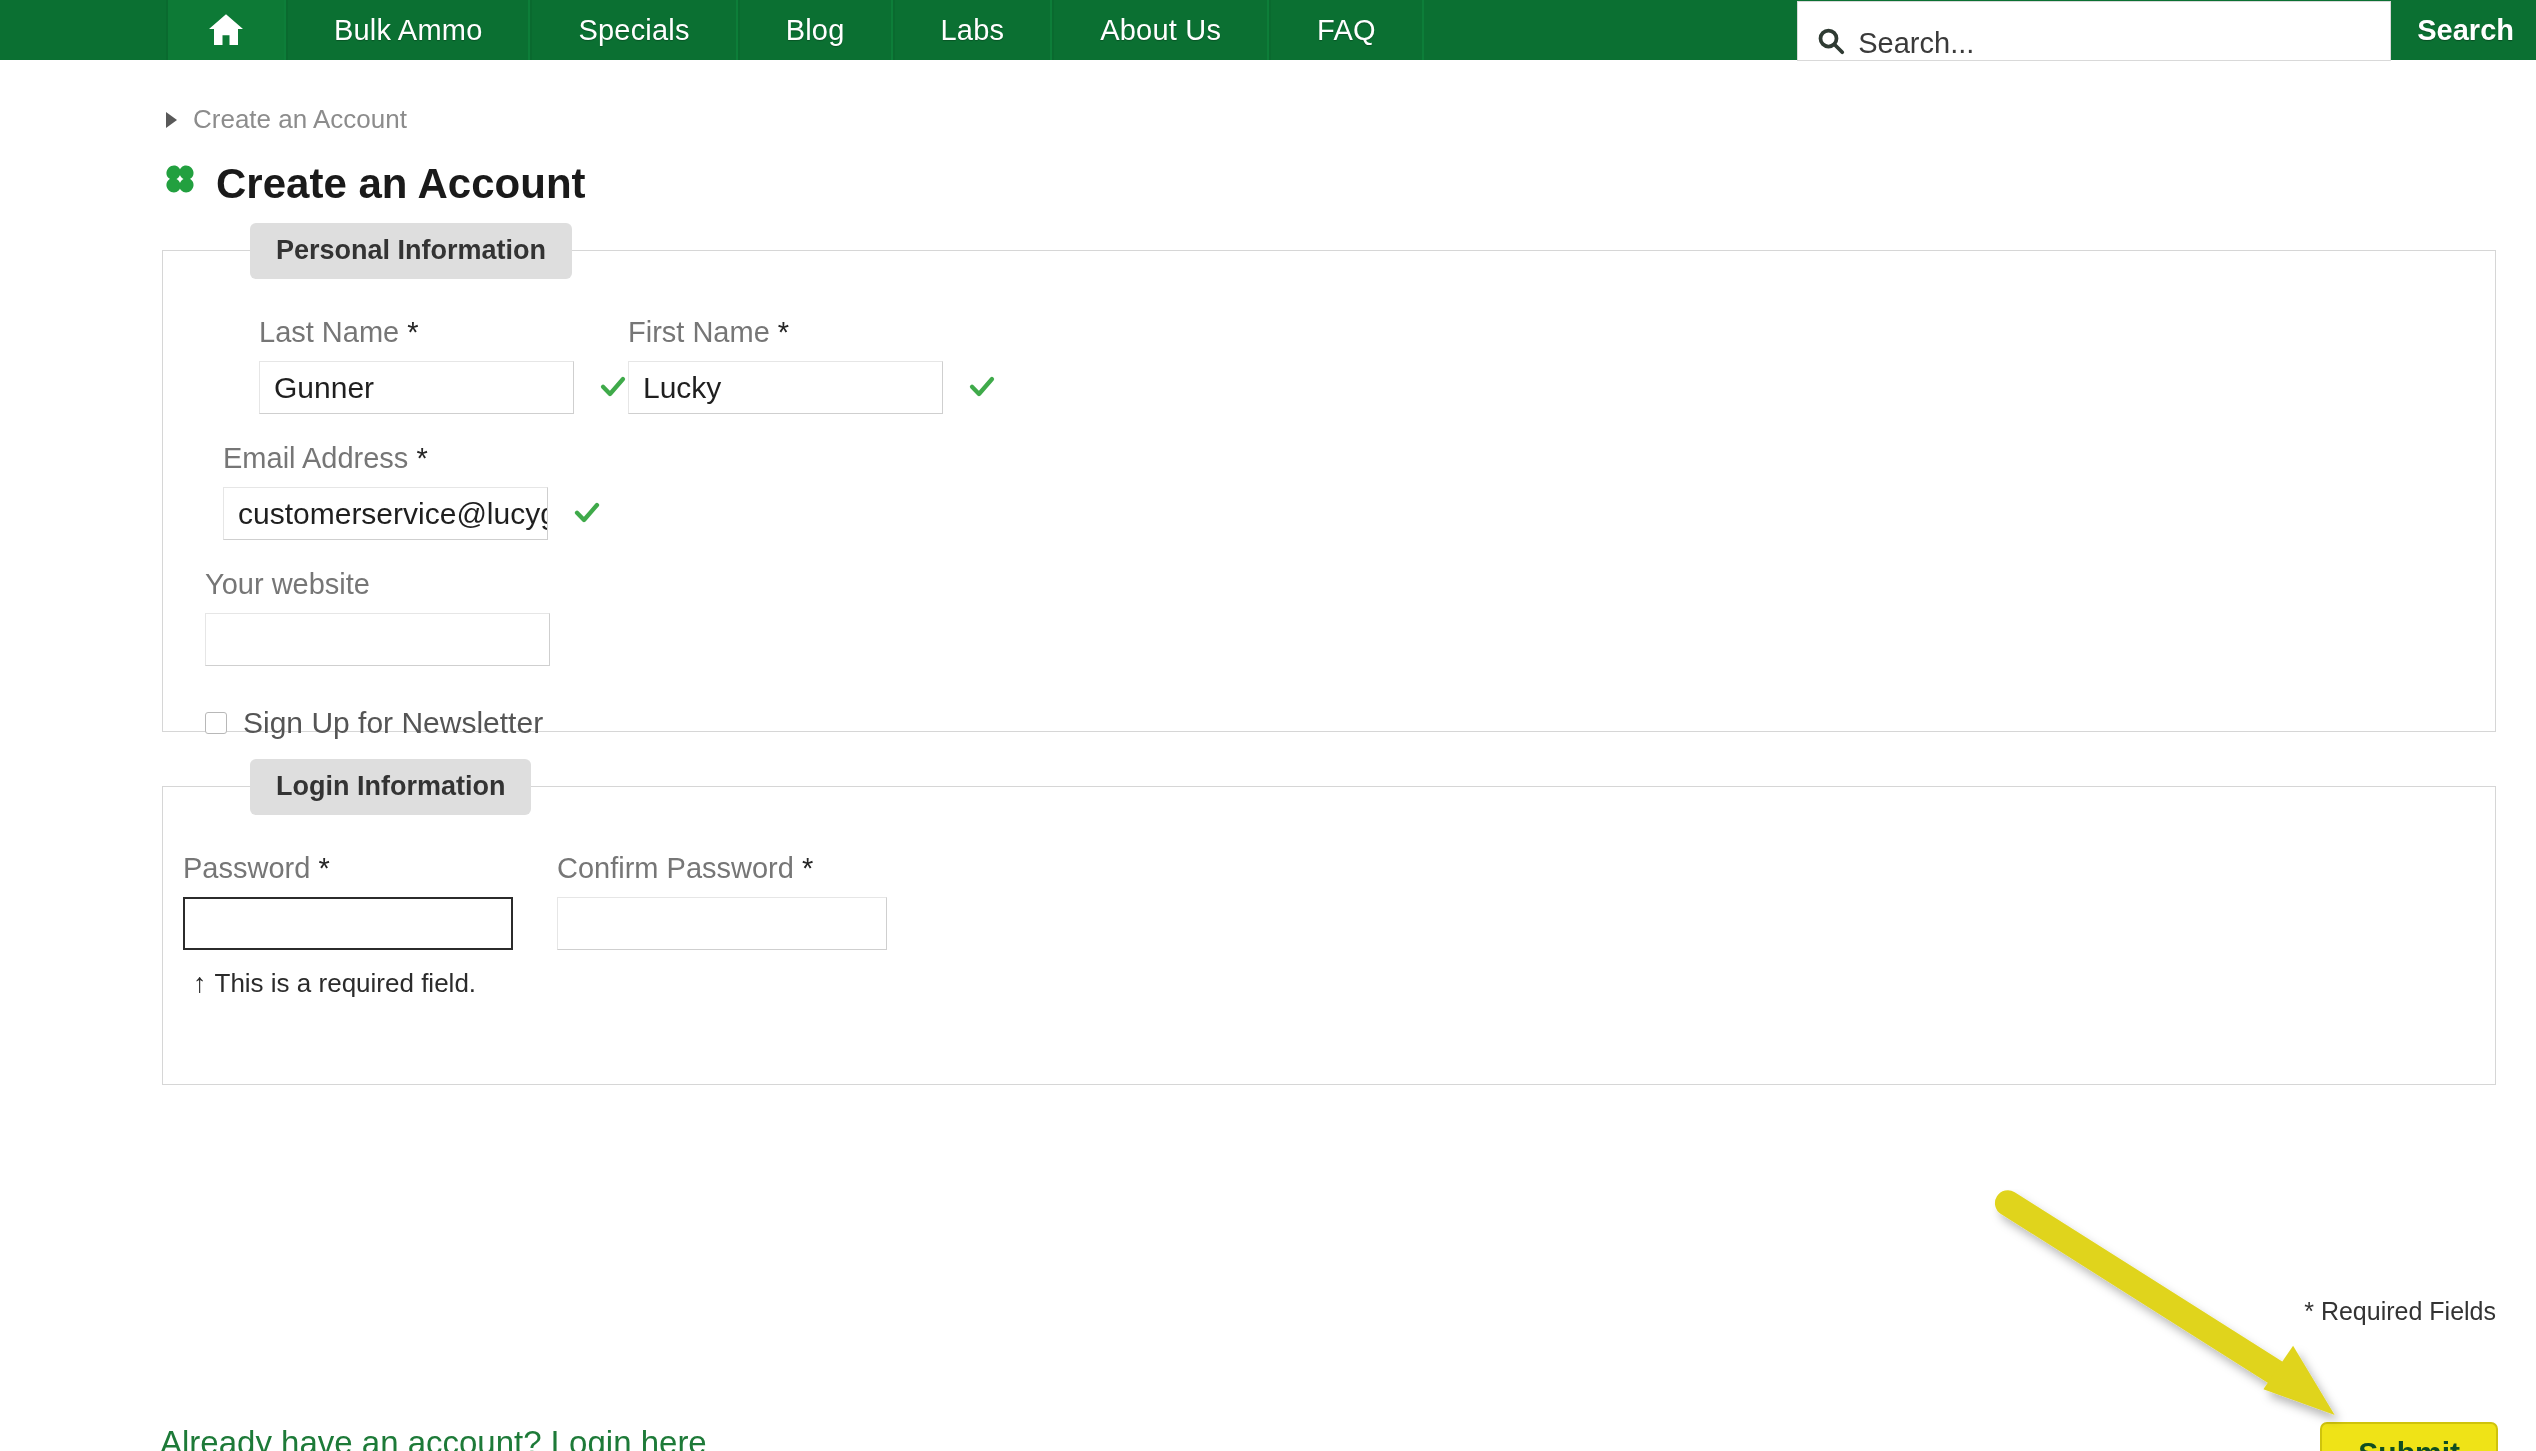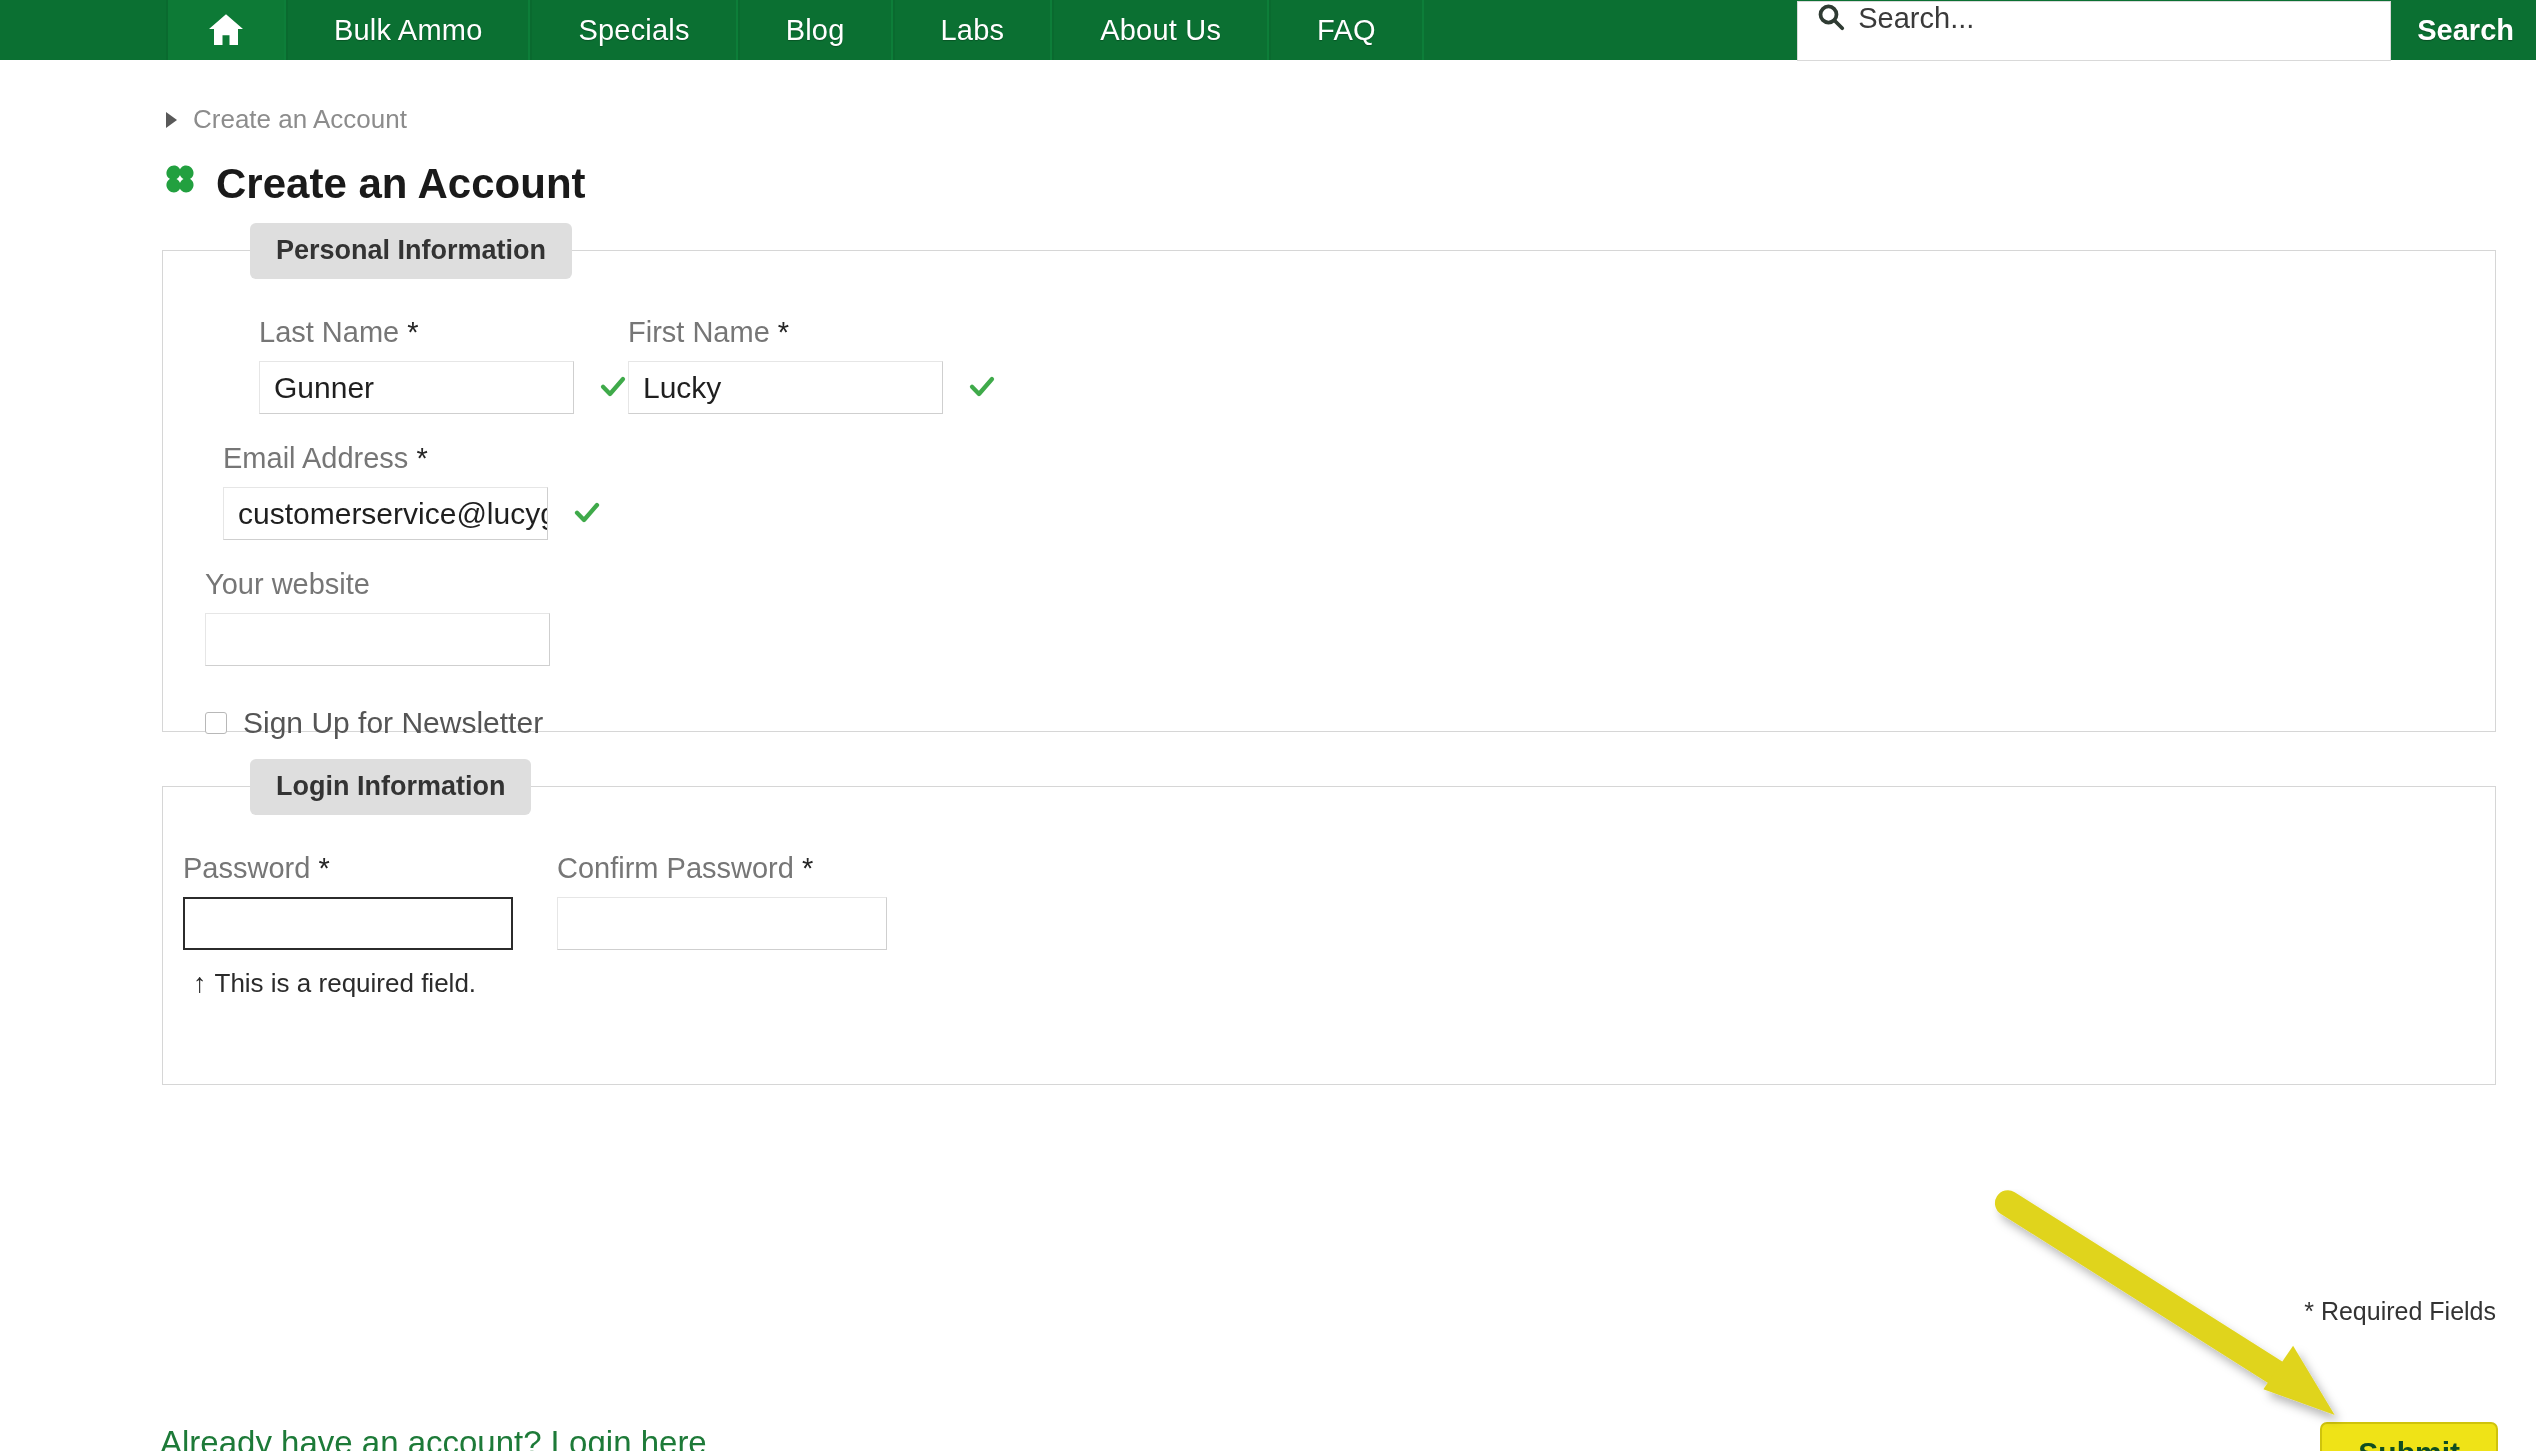--- a/index.html
+++ b/index.html
@@ -39,21 +39,21 @@
 
   .search-wrap {
     display: flex; align-items: center;
     padding-right: 0;
   }
   .search-box {
     position: relative;
     width: 594px; height: 60px;
     background: #ffffff;
     border: 1px solid #d9d9d9;
-    display: flex; align-items: flex-start;
+    display: flex; align-items: flex-end;
     margin-top: 2px;
   }
   .search-icon { margin-left: 18px; width: 30px; height: 30px; flex: none; }
   .search-input-text {
     font-size: 29px; color: #3a3a3a;
     margin-left: 12px;
     font-family: "Liberation Sans", sans-serif;
   }
   .search-btn {
     color: #ffffff; font-size: 29px; font-weight: bold;

